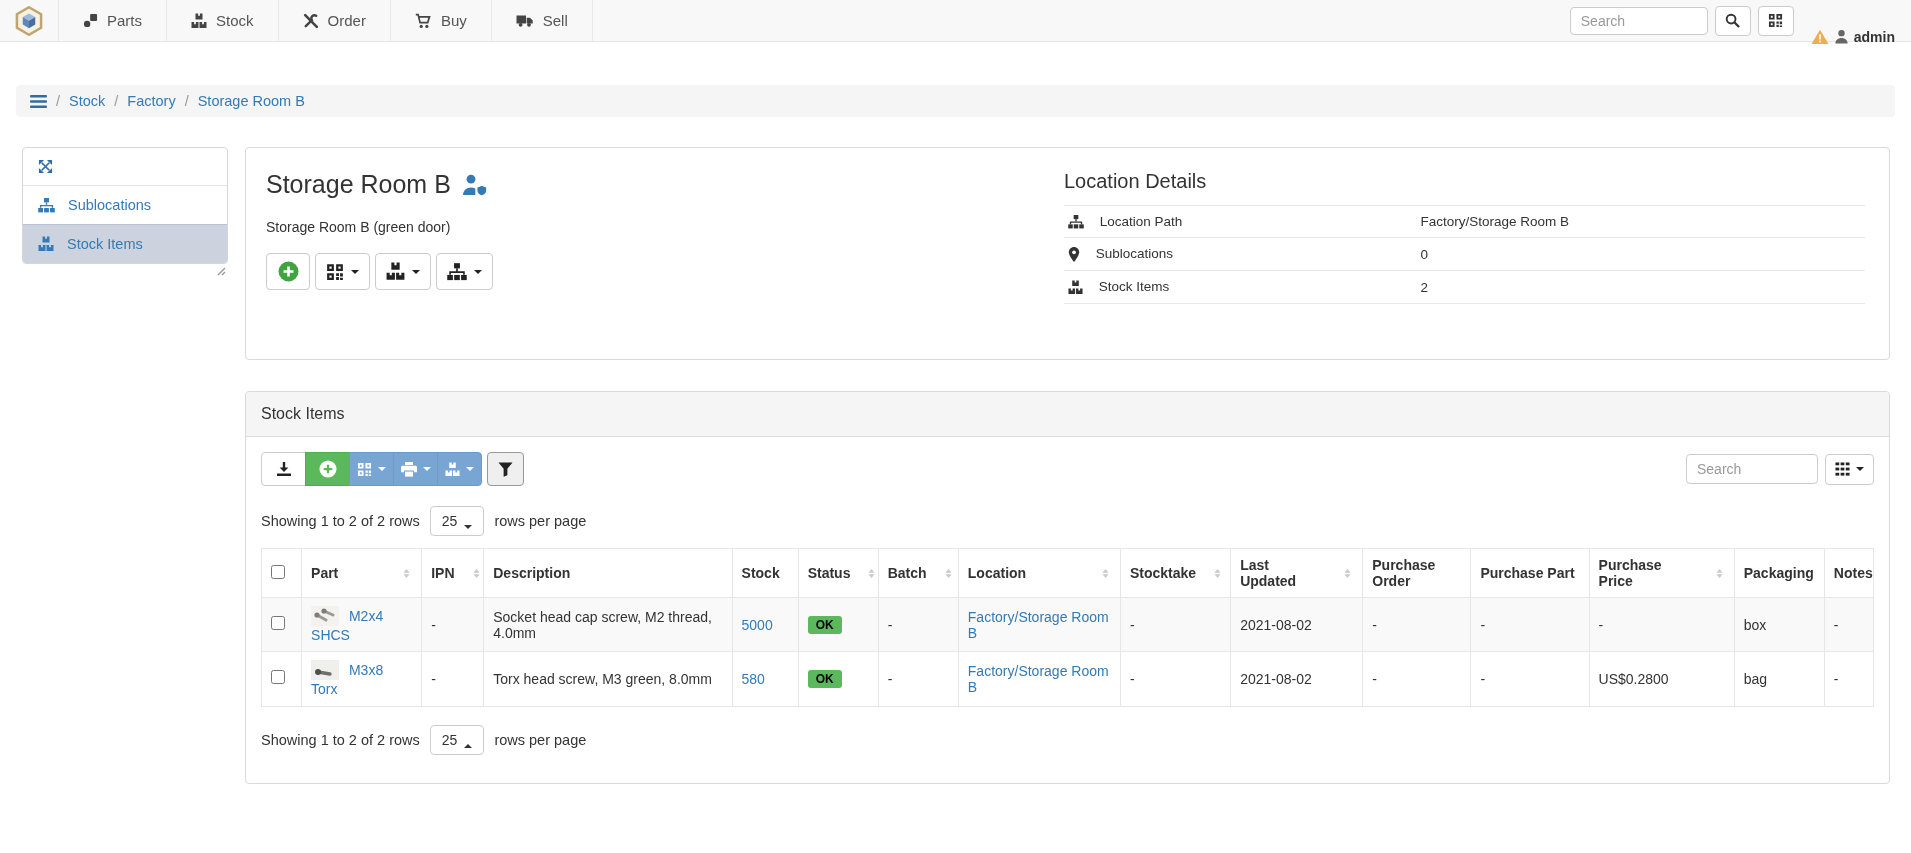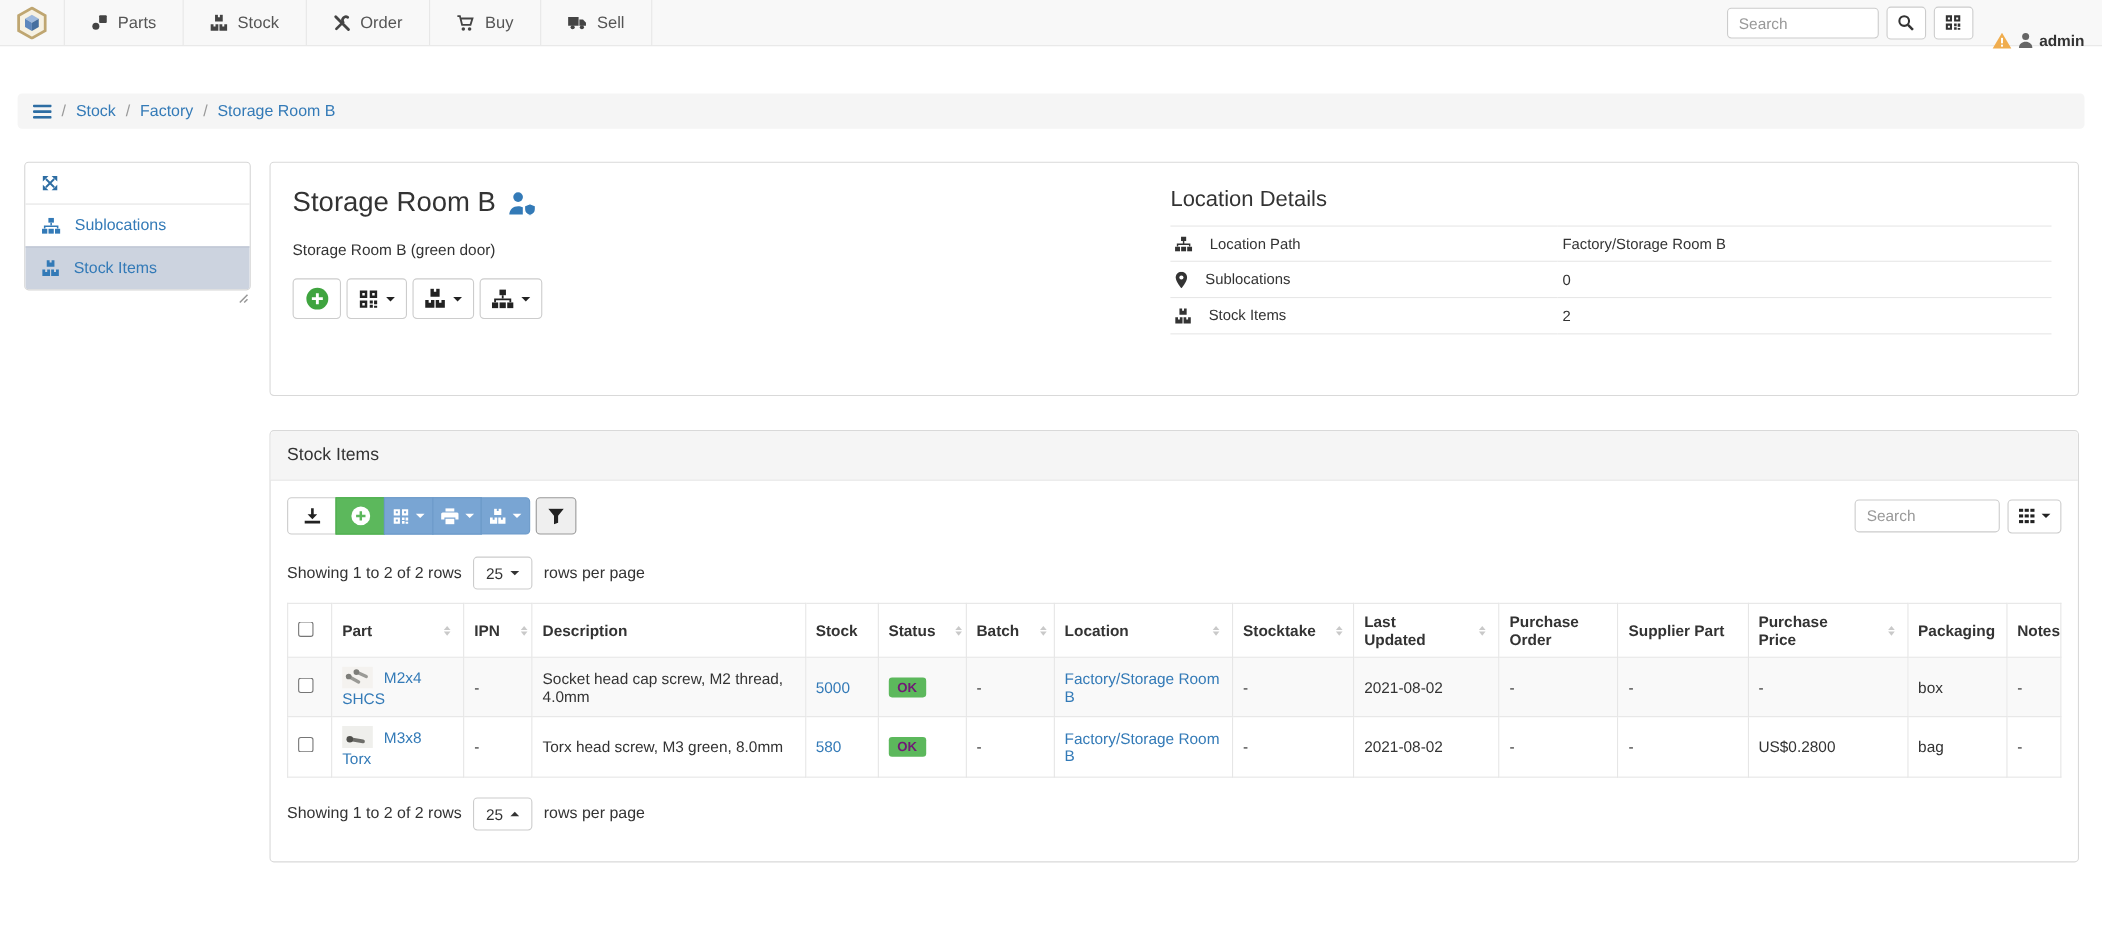--- a/index.html
+++ b/index.html
@@ -77,35 +77,35 @@
     display:flex; align-items:center; justify-content:center; color:#222; cursor:pointer; }
   .toolbar-right { margin-left:auto; display:flex; align-items:center; gap:7px; }
   .table-search { width:132px; height:30px; border:1px solid #ccc; border-radius:4px; padding:0 10px; font-size:14px; color:#555; font-family:inherit; }
   .table-search::placeholder { color:#999; }
   .cols-btn { height:31px; min-width:49px; background:#fff; border:1px solid #ccc; border-radius:4px;
     display:flex; align-items:center; justify-content:center; gap:6px; color:#222; cursor:pointer; }
 
   
   .showing-row { display:flex; align-items:center; gap:10px; margin:20px 0 12px; font-size:14.5px; color:#333; }
   .page-size-btn { border:1px solid #ccc; background:#fff; border-radius:4px; padding:6px 11px; display:flex;
-    align-items:center; gap:7px; cursor:pointer; color:#333; font-size:14px; }
+    align-items:flex-end; gap:7px; cursor:pointer; color:#333; font-size:14px; }
   .showing-row.bottom { margin:18px 0 4px; }
 
   
   .caret-down { width:0; height:0; border-left:4px solid transparent; border-right:4px solid transparent; border-top:4px solid currentColor; display:inline-block; }
   .caret-up   { width:0; height:0; border-left:4px solid transparent; border-right:4px solid transparent; border-bottom:4px solid currentColor; display:inline-block; }
 
   
   .stock-table { width:100%; border-collapse:collapse; table-layout:fixed; margin-top:4px; }
   .stock-table th, .stock-table td { border:1px solid #e6e6e6; padding:8px 9px; font-size:14px; vertical-align:middle; text-align:left; overflow:hidden; }
   .stock-table th { font-weight:bold; color:#333; background:#fff; }
   .th-inner { display:flex; align-items:center; justify-content:space-between; gap:16px; }
   .stock-table tbody tr.striped { background:#f9f9f9; }
   .cell-center { text-align:center; }
-  .badge-ok { display:inline-block; background:#5cb85c; color:#701a75; font-size:12px; font-weight:bold; padding:3px 8px; border-radius:3px; line-height:1; }
+  .badge-ok { display:inline-block; background:#5cb85c; color:#000000; font-size:12px; font-weight:bold; padding:3px 8px; border-radius:3px; line-height:1; }
   .part-cell a { vertical-align:middle; }
   .thumb { margin-right:6px; }
   input[type="checkbox"] { width:14px; height:14px; cursor:pointer; }
 </style>
 </head>
 <body>
 
 <div class="navbar">
   <div class="brand">
     <svg class="icon" width="30" height="30" viewBox="0 0 36 36">
@@ -504,21 +504,21 @@
                     </svg>
                   </div>
                 </th>
               <th>
                   <div class="th-inner">
                     <span>Purchase Order</span>
                   </div>
                 </th>
               <th>
                   <div class="th-inner">
-                    <span>Supplier Part</span>
+                    <span>Purchase Part</span>
                   </div>
                 </th>
               <th>
                   <div class="th-inner">
                     <span>Purchase Price</span>
                     <svg class="icon" width="11" height="13" viewBox="0 0 16 16">
                       <path d="M8 1.5l4.4 5.5H3.6z" fill="#c9c9c9"></path>
                       <path d="M8 14.5L3.6 9h8.8z" fill="#c9c9c9"></path>
                     </svg>
                   </div>

